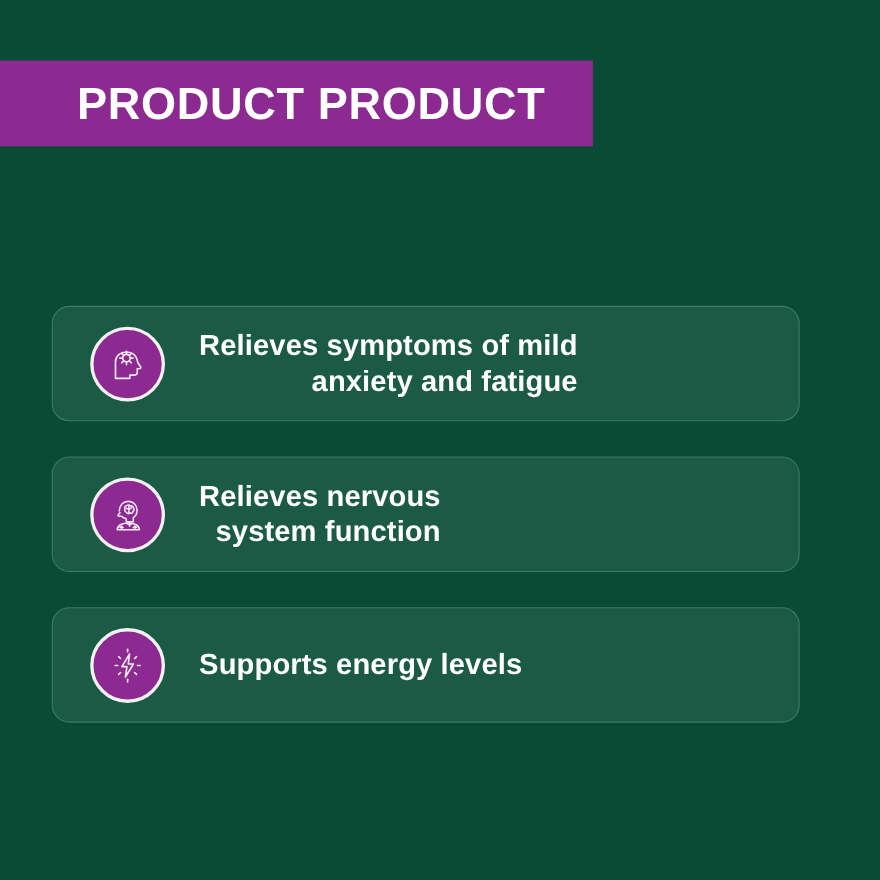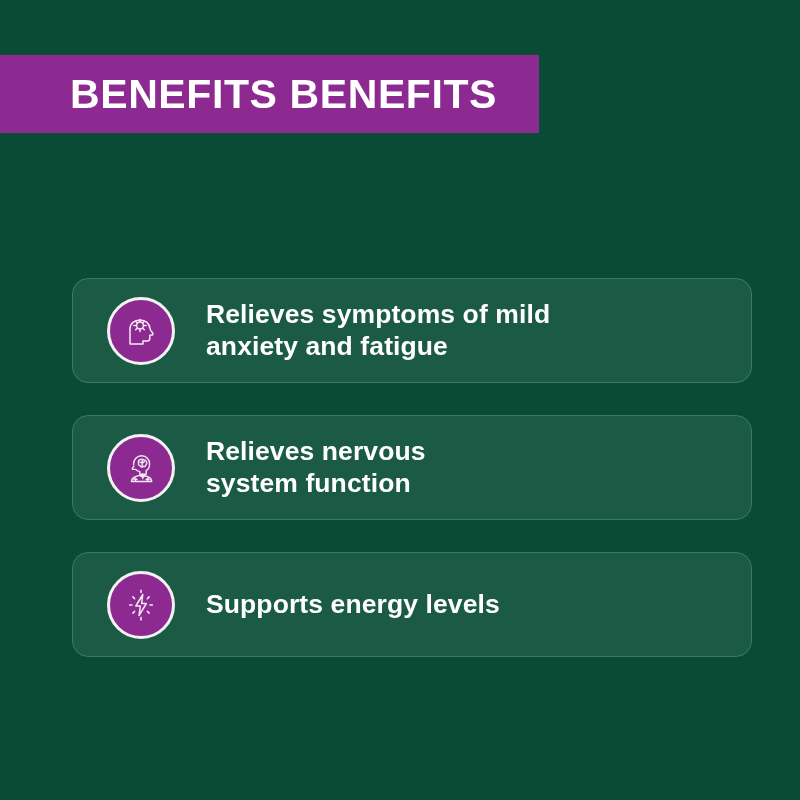--- a/index.html
+++ b/index.html
@@ -32,22 +32,23 @@
     font-size:41px;
     font-weight:bold;
     letter-spacing:0.6px;
     line-height:1;
     font-family:"Liberation Sans", sans-serif;
   }
 
   
   #benefits-list {
     position:absolute;
-    left:72px; top:278px;
+    left:47px; top:278px;
     width:680px;
+    text-align:right;
   }
 
   .benefit-card {
     position:relative;
     width:680px;
     background:#1b5b45;
     border:1.5px solid #3c7a64;
     border-radius:16px;
     display:flex;
     align-items:center;
@@ -79,21 +80,21 @@
     white-space:pre-line;
     font-family:"Liberation Sans", sans-serif;
   }
 </style>
 </head>
 <body>
 
 <div id="page">
 
   <div id="header-banner">
-    <div id="header-title">BENEFITS BENEFITS</div>
+    <div id="header-title">PRODUCT PRODUCT</div>
   </div>
 
   <div id="benefits-list">
 
     <div class="benefit-card tall">
       <div class="benefit-icon-wrap">
         <svg width="40" height="40" viewBox="0 0 40 40" fill="none" stroke="#f6e9f6" stroke-width="1.5" stroke-linecap="round" stroke-linejoin="round">
 
           <path d="M9 18 C9 12.5 13.5 9 19 9 C24.5 9 28.5 12.5 29 17.5
                    C29.2 19.5 31 21 31.8 22.3 C32.3 23.1 31.9 23.9 31 24

